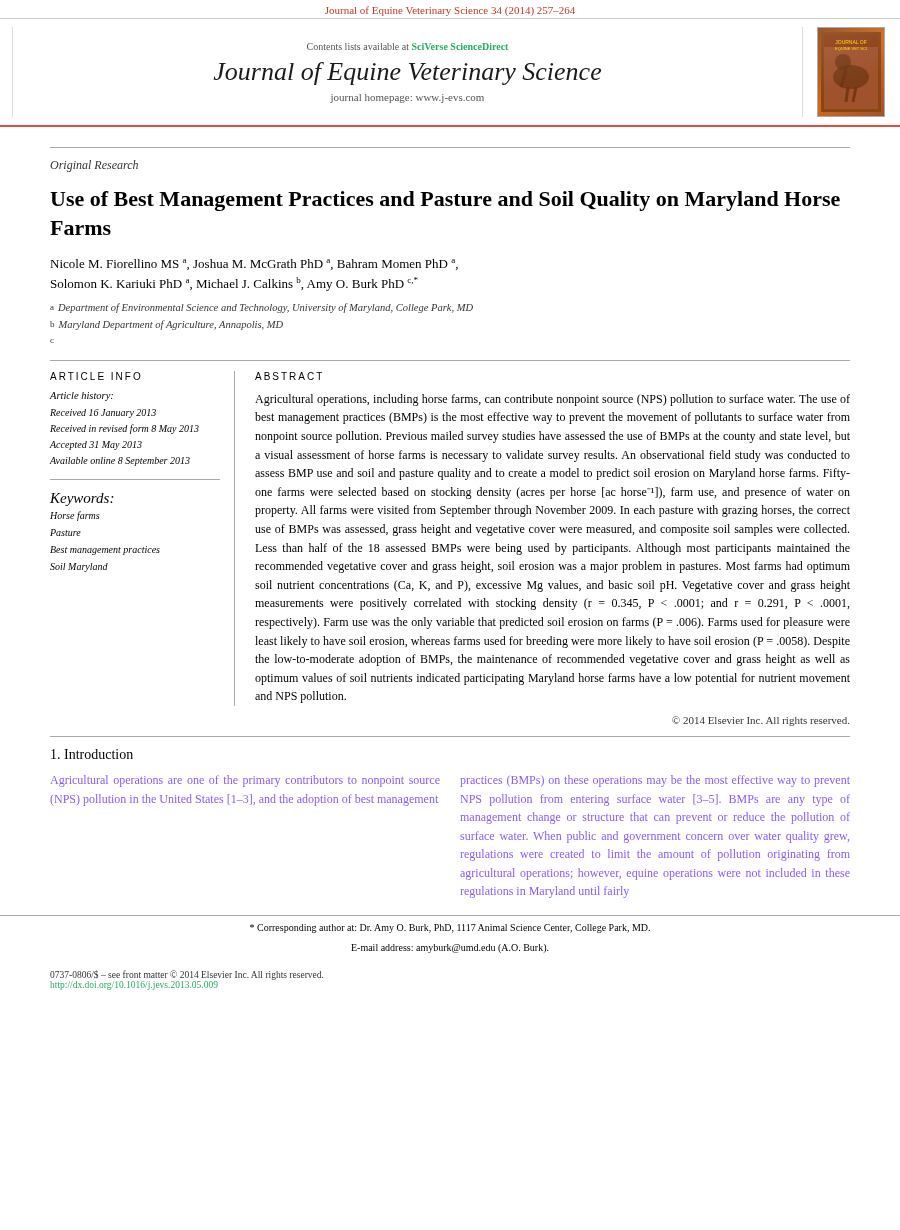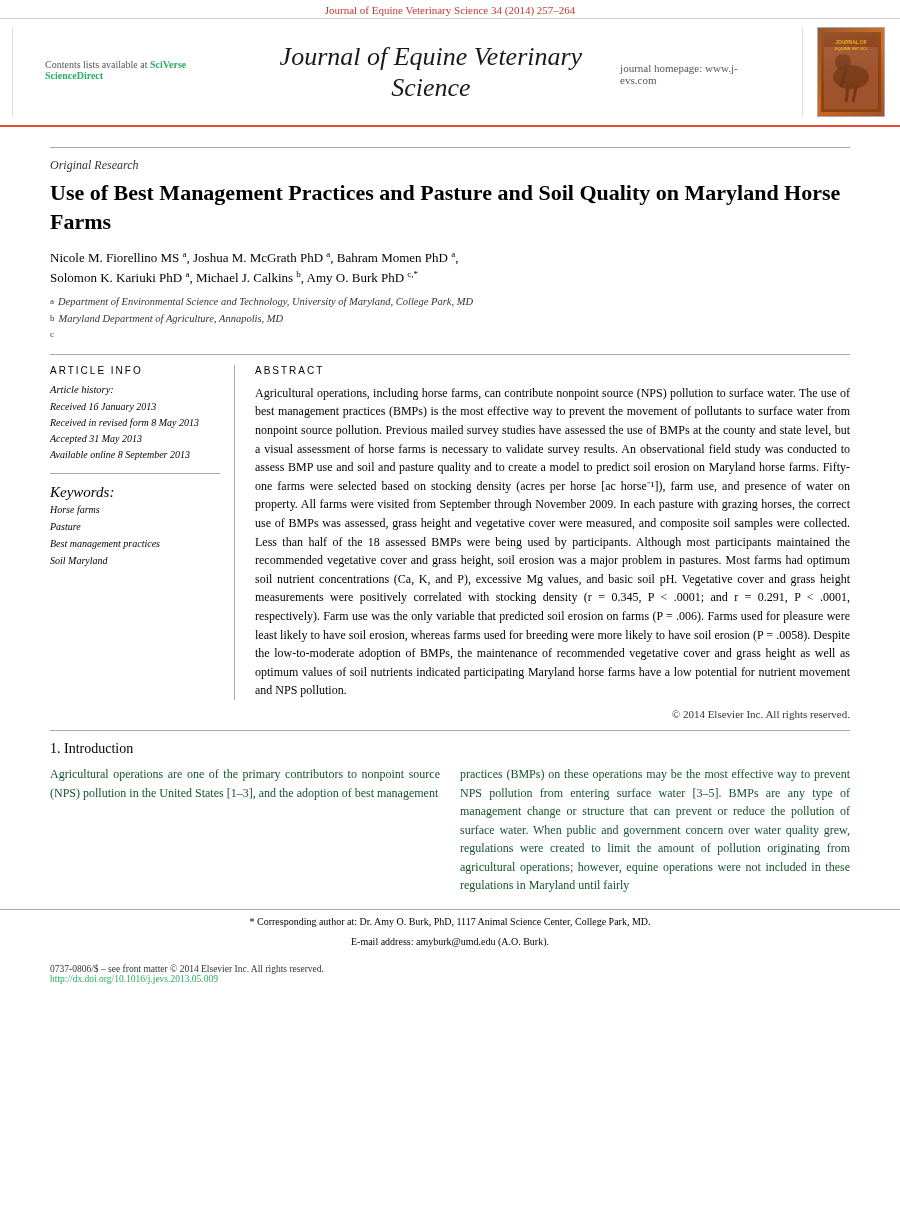--- a/index.html
+++ b/index.html
@@ -32,25 +32,26 @@
       display: flex;
       flex-direction: column;
       align-items: center;
       justify-content: center;
       min-width: 90px;
     }
 
     .header-center {
       flex: 1;
       display: flex;
-      flex-direction: row;
+      flex-direction: column;
       align-items: center;
+      justify-content: center;
       border-left: 1px solid #ddd;
       border-right: 1px solid #ddd;
-      padding: 6px 32px;
+      padding: 6px 20px;
     }
 
     .sciverse-line {
       font-size: 10px;
       color: #555;
       margin-bottom: 4px;
     }
 
     .journal-title {
       font-size: 26px;
@@ -98,21 +99,21 @@
     }
 
     .article-section {
       padding: 10px 50px 0 50px;
     }
 
     .original-research-label {
       font-size: 12px;
       font-style: italic;
       color: #333;
-      margin-bottom: 6px;
+      margin-bottom: 12px;
       margin-top: 8px;
     }
 
     .article-title {
       font-size: 22px;
       font-weight: bold;
       line-height: 1.3;
       margin-bottom: 12px;
       color: #000;
     }
@@ -253,21 +254,21 @@
       font-size: 14px;
       font-weight: normal;
       color: #000;
       margin-bottom: 8px;
     }
 
     .body-text {
       font-size: 12px;
       line-height: 1.55;
       text-align: justify;
-      color: #14532d;
+      color: #8b5cf6;
     }
 
     .footnote-section {
       padding: 0 50px;
       margin-top: 14px;
       border-top: 1px solid #aaa;
     }
 
     .footnote-text {
       font-size: 10px;

